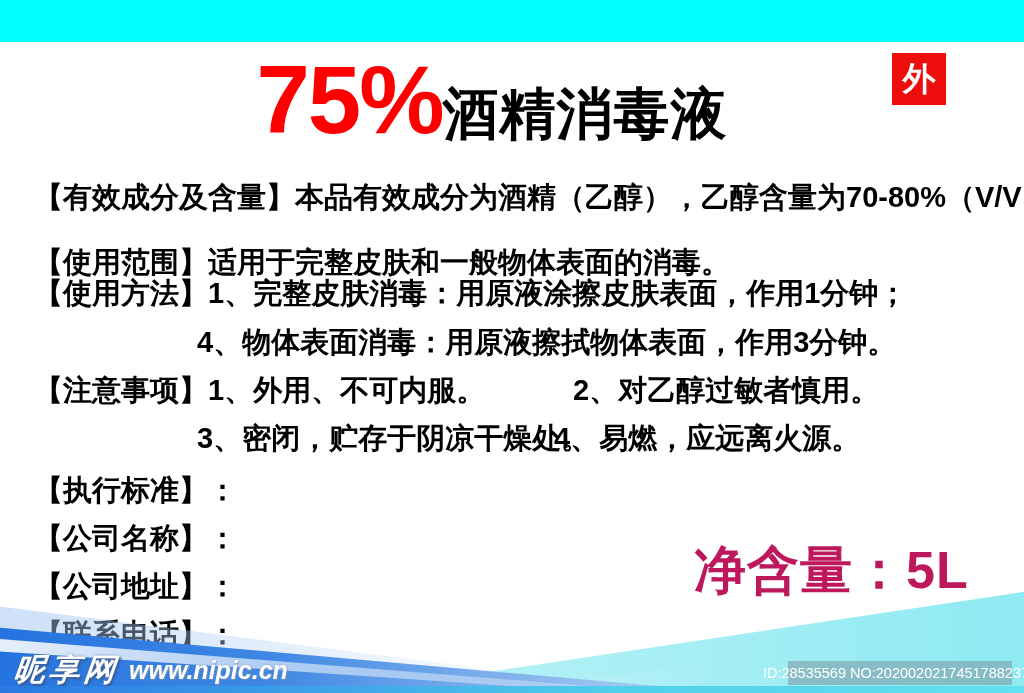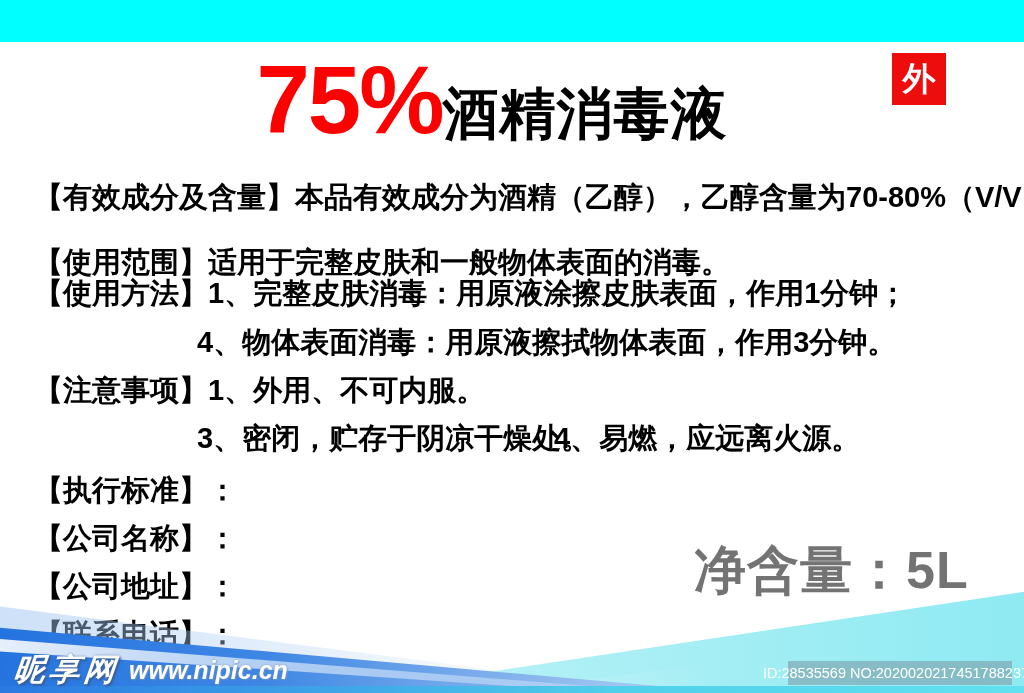--- a/index.html
+++ b/index.html
@@ -32,21 +32,21 @@
   
   .body-line{
     position:absolute;left:0;top:0;width:1024px;height:34px;
     font-size:29px;font-weight:700;color:#000;white-space:nowrap;line-height:34px;
   }
   .body-line .seg{position:absolute;top:0;}
 
   
   .net-content{
     position:absolute;left:694px;top:536px;
-    font-size:52px;font-weight:900;color:#737373;white-space:nowrap;letter-spacing:1px;
+    font-size:52px;font-weight:900;color:#be185d;white-space:nowrap;letter-spacing:1px;
   }
 
   
   .wave{position:absolute;left:0;top:0;width:1024px;height:693px;pointer-events:none;}
   .wave-light-left{
     clip-path:polygon(0 87.5%,0 100%,66% 100%);
     background:linear-gradient(100deg,rgba(150,190,240,0.55) 0%,rgba(220,236,250,0.25) 55%,rgba(255,255,255,0) 85%);
   }
   .wave-blue-left{
     clip-path:polygon(0 90.6%,0 100%,72% 100%);
@@ -115,20 +115,21 @@
     <span class="seg" style="left:34px;">【使用范围】适用于完整皮肤和一般物体表面的消毒。</span>
   </div>
   <div class="body-line" style="top:276px;">
     <span class="seg" style="left:34px;">【使用方法】1、完整皮肤消毒：用原液涂擦皮肤表面，作用1分钟；</span>
   </div>
   <div class="body-line" style="top:325px;">
     <span class="seg" style="left:197px;">4、物体表面消毒：用原液擦拭物体表面，作用3分钟。</span>
   </div>
   <div class="body-line" style="top:373px;">
     <span class="seg" style="left:34px;">【注意事项】1、外用、不可内服。</span>
+    <span class="seg" style="left:573px;">2、对乙醇过敏者慎用。</span>
   </div>
   <div class="body-line" style="top:421px;padding-left:44px;">
     <span class="seg" style="left:197px;">3、密闭，贮存于阴凉干燥处。</span>
     <span class="seg" style="left:554px;">4、易燃，应远离火源。</span>
   </div>
   <div class="body-line" style="top:473px;">
     <span class="seg" style="left:34px;">【执行标准】：</span>
   </div>
   <div class="body-line" style="top:521px;">
     <span class="seg" style="left:34px;">【公司名称】：</span>

